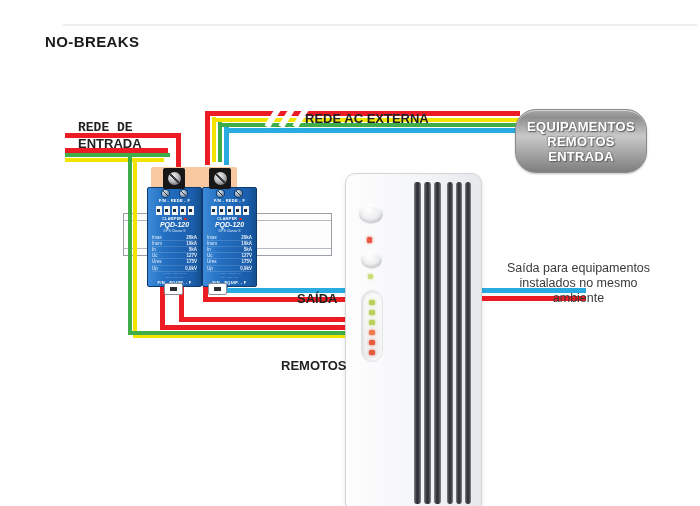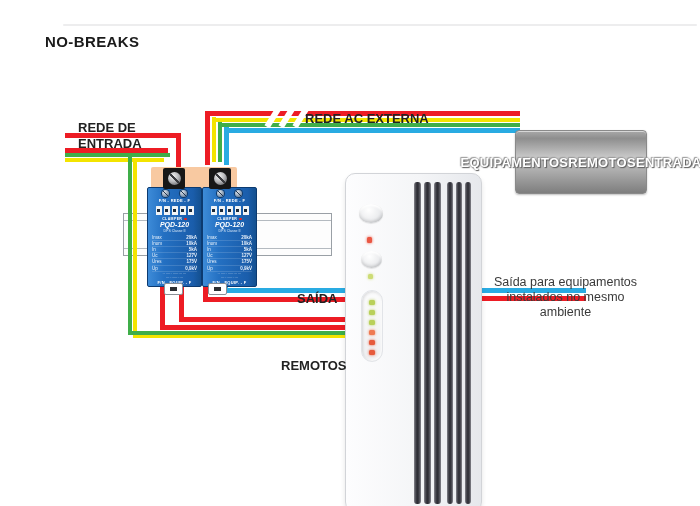--- a/index.html
+++ b/index.html
@@ -9,24 +9,24 @@
 
   
   .title{left:45px;top:12px;font-size:15px;font-weight:bold;letter-spacing:.4px;color:#1a1a1a;z-index:7;}
   .lbl{font-weight:bold;font-size:13px;color:#222;z-index:7;}
   .note{font-size:12.5px;color:#3a3a3a;text-align:center;line-height:15px;z-index:7;}
 
   
   .topline{left:63px;top:3px;width:634px;height:2px;background:#ededee;border-radius:2px;z-index:0;}
 
   
-  .badge{left:515px;top:109px;width:130px;height:62px;border-radius:4px;z-index:6;
+  .badge{left:515px;top:88px;width:130px;height:62px;border-radius:21px;z-index:6;
          background:linear-gradient(180deg,#a9a9a9 0%,#8e8e8e 12%,#c8c8c8 42%,#b2b2b2 60%,#7e7e7e 100%);
          border:1px solid #8a8a8a;box-shadow:inset 0 1px 0 rgba(255,255,255,.55),0 1px 2px rgba(0,0,0,.25);
-         display:flex;flex-direction:row;justify-content:center;align-items:center;}
+         display:flex;flex-direction:column;justify-content:center;align-items:center;}
   .badge span{display:block;font-size:13px;font-weight:bold;color:#fff;line-height:15px;letter-spacing:.3px;
          text-shadow:1px 1px 1px #5f5f5f,-1px -1px 1px #9c9c9c,0 0 2px #6e6e6e;}
 
   
   .w{position:absolute;z-index:3;}
   .red{background:var(--wire-red);}
   .yel{background:var(--wire-yellow);}
   .grn{background:var(--wire-green);}
   .cyn{background:var(--wire-cyan);}
   .slash{position:absolute;width:6px;height:30px;background:#fff;transform:rotate(32deg);z-index:4;}
@@ -100,30 +100,30 @@
 </head>
 <body>
 
 <div id="canvas">
 
   <div class="abs topline"></div>
 
   <div class="abs title">NO-BREAKS</div>
 
   <div class="abs lbl" style="left:78px;top:99px;line-height:15.5px;">
-    <span style="display:block;">REDE DE</span>
+    <span style="display:block;font-family:Liberation Mono, monospace;">REDE DE</span>
     <span style="display:block;">ENTRADA</span>
   </div>
 
   <div class="abs lbl" style="left:305px;top:90px;">REDE AC EXTERNA</div>
 
   <div class="abs lbl" style="left:297px;top:270px;">SAÍDA</div>
   <div class="abs lbl" style="left:281px;top:337px;">REMOTOS</div>
 
-  <div class="abs note" style="left:468px;top:254px;width:195px;">
+  <div class="abs note" style="left:468px;top:240px;width:195px;padding-left:13px;">
     <span style="display:block;">Saída para equipamentos</span>
     <span style="display:block;">instalados no mesmo</span>
     <span style="display:block;">ambiente</span>
   </div>
 
   <div class="abs badge">
     <span>EQUIPAMENTOS</span>
     <span>REMOTOS</span>
     <span>ENTRADA</span>
   </div>

